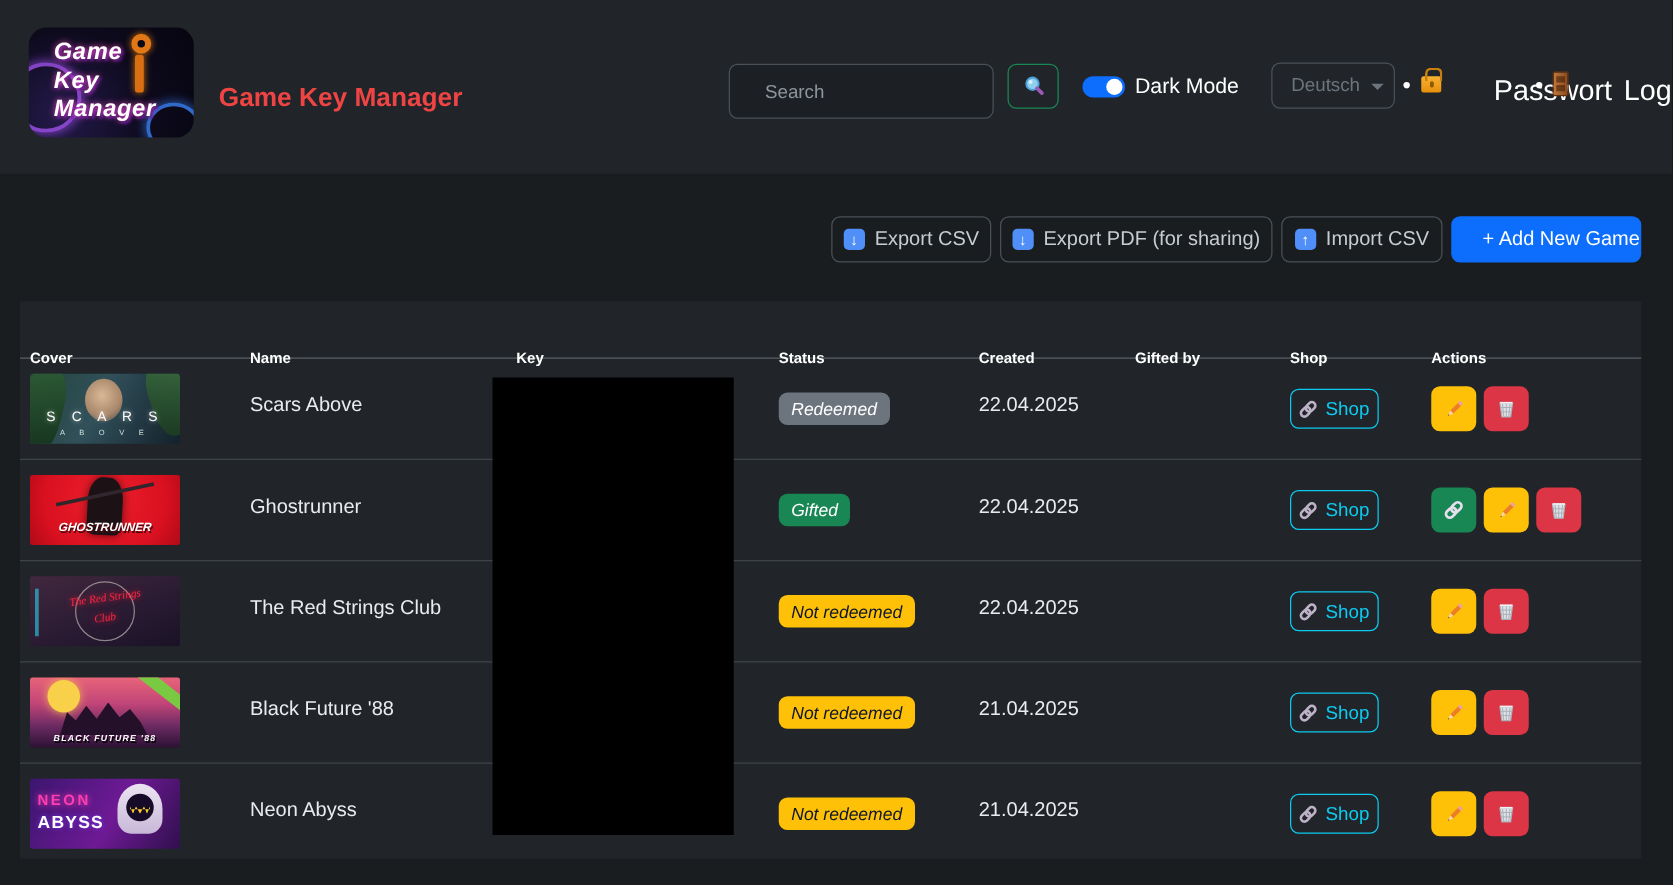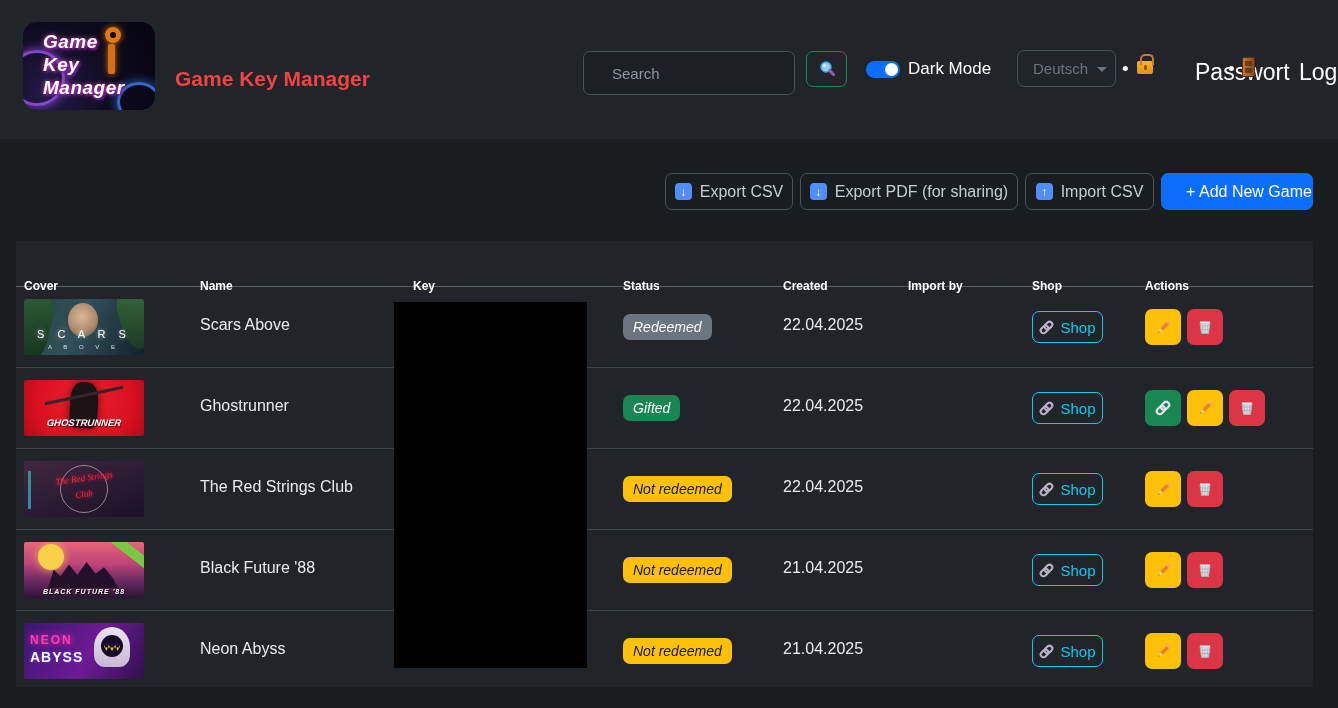--- a/index.html
+++ b/index.html
@@ -212,21 +212,21 @@
   </button>
 
   <div class="abs games-table">
 
     <div class="thead">
       <span class="th c-cover">Cover</span>
       <span class="th c-name">Name</span>
       <span class="th c-key">Key</span>
       <span class="th c-status">Status</span>
       <span class="th c-created">Created</span>
-      <span class="th c-redeem">Import by</span>
+      <span class="th c-redeem">Gifted by</span>
       <span class="th c-shop">Shop</span>
       <span class="th c-actions">Actions</span>
     </div>
 
     <div class="trow" style="top:46px;">
       <div class="cover c-cover cov-scars">
         <span class="leaf-l"></span>
           <span class="leaf-r"></span>
         <span class="face"></span>
         <div class="cover-art-text scars-l1" style="position:absolute;">S C A R S</div>

